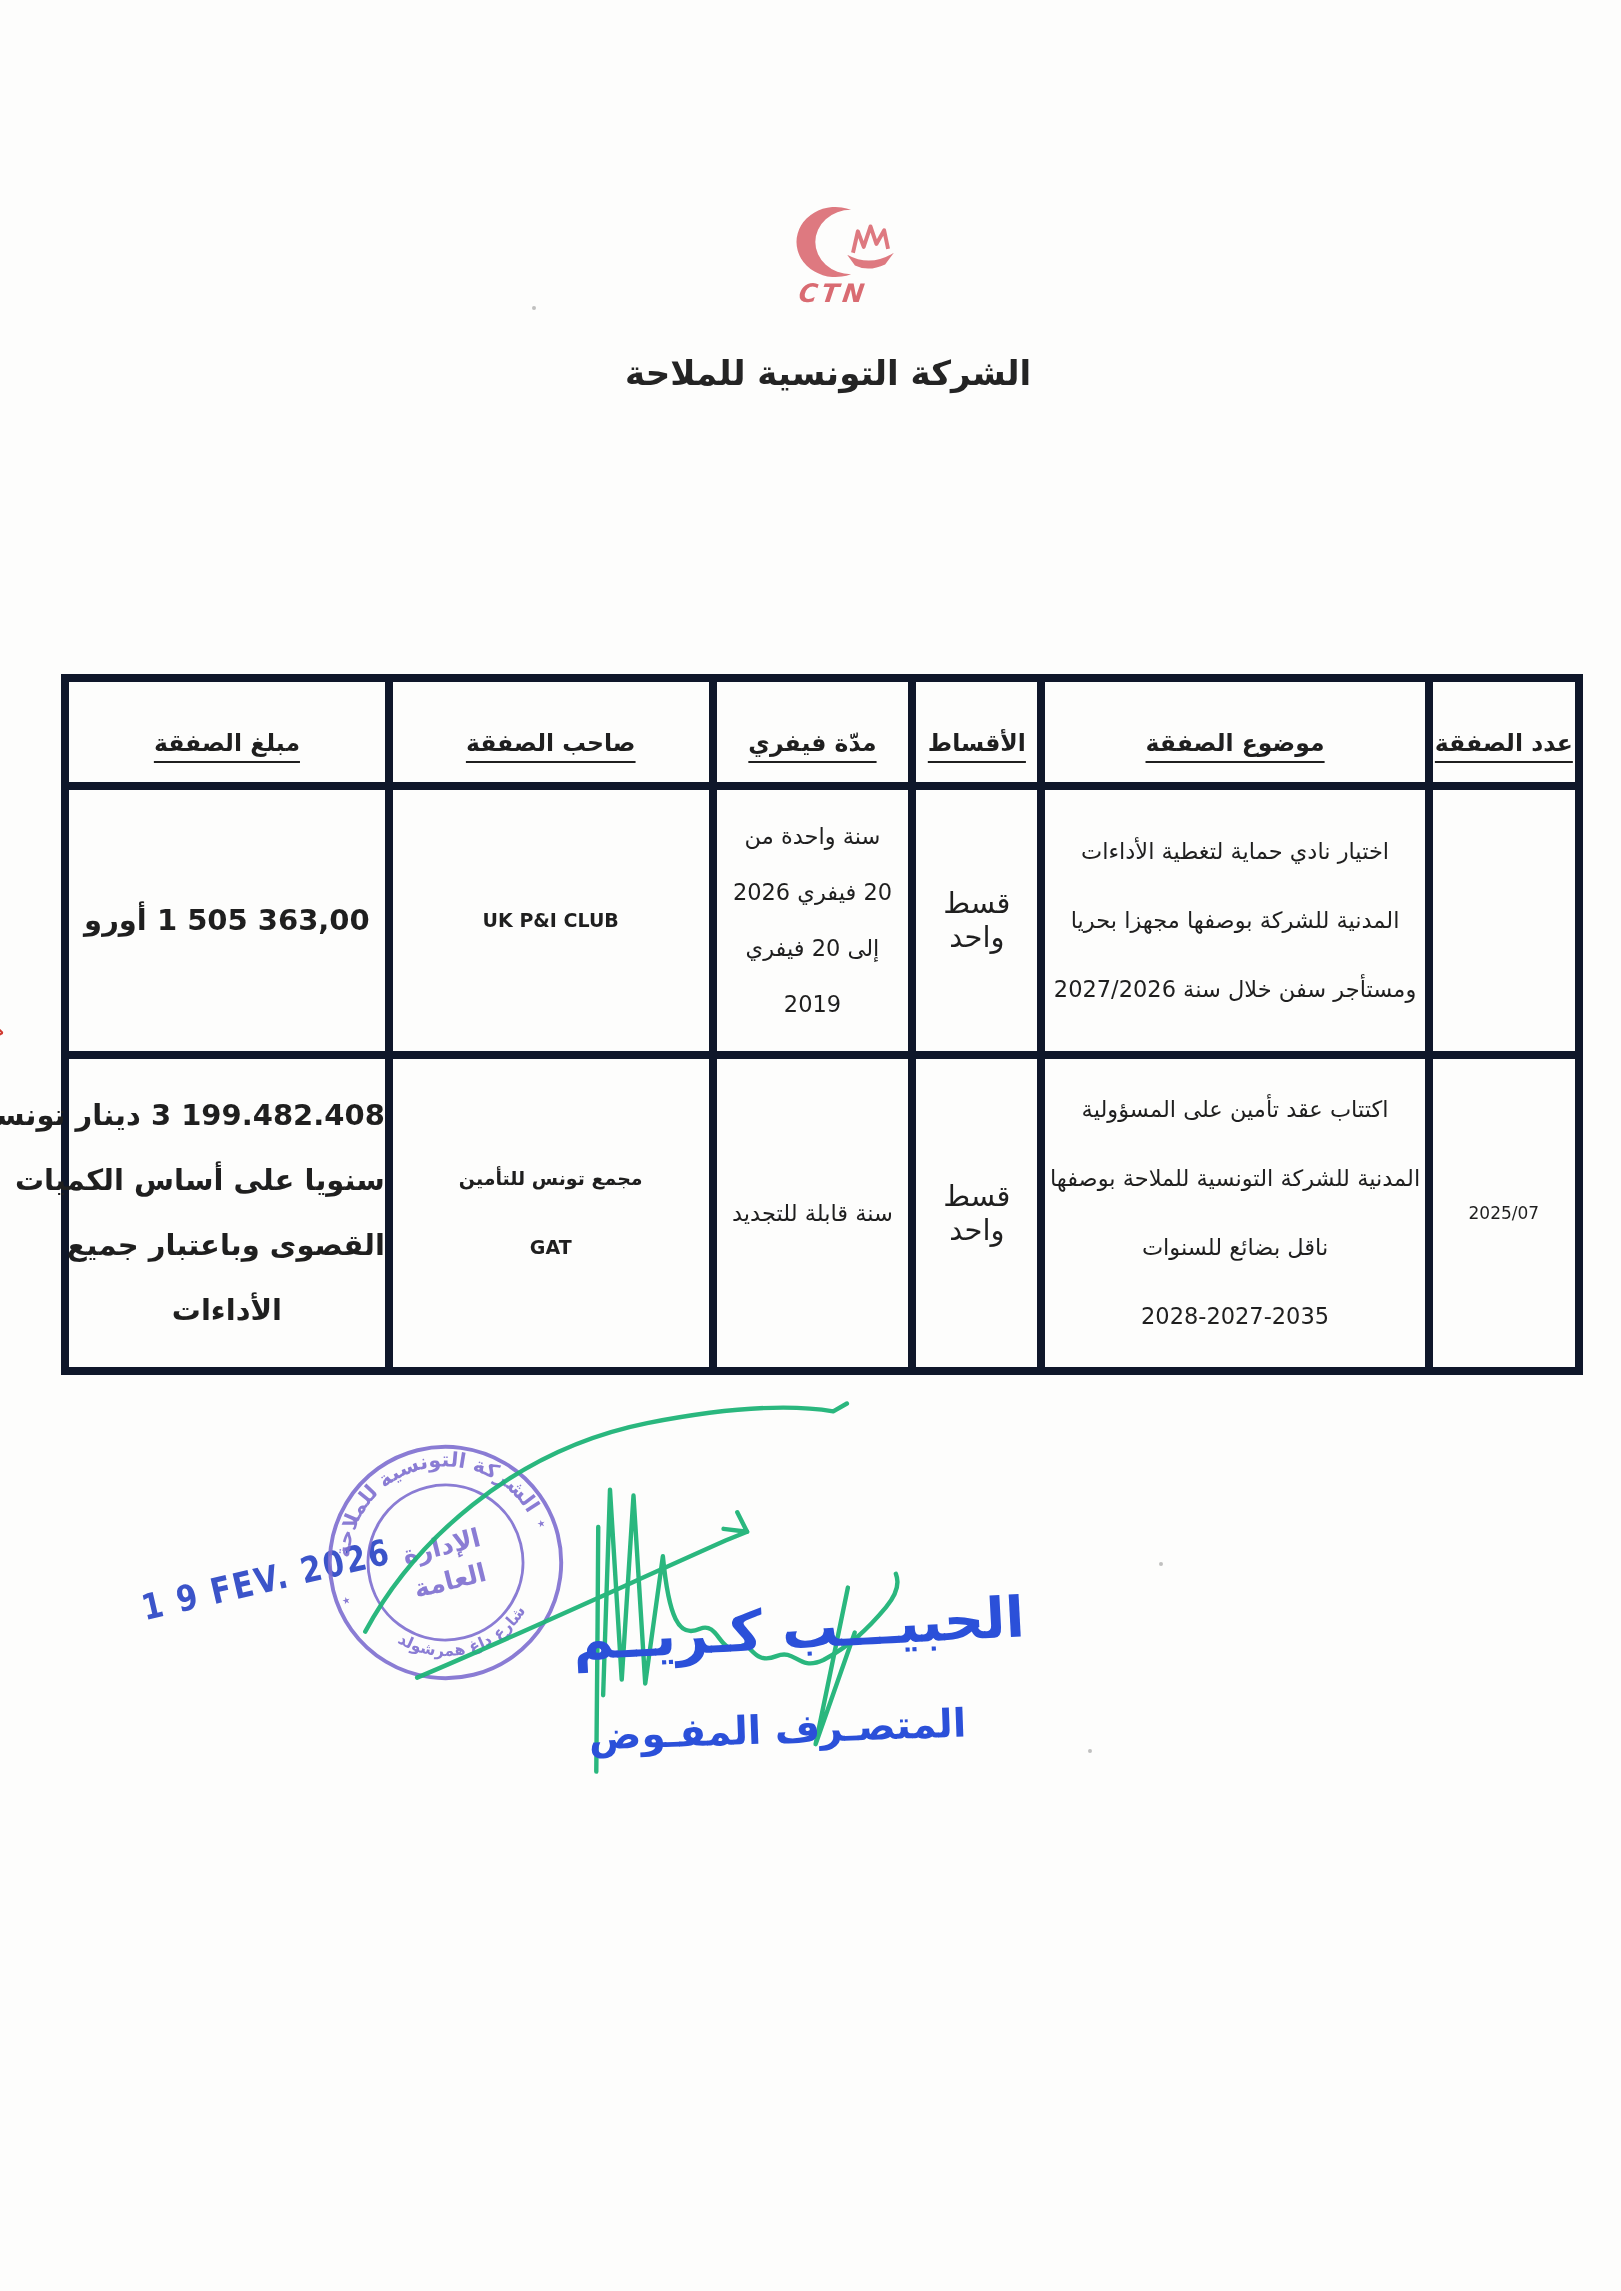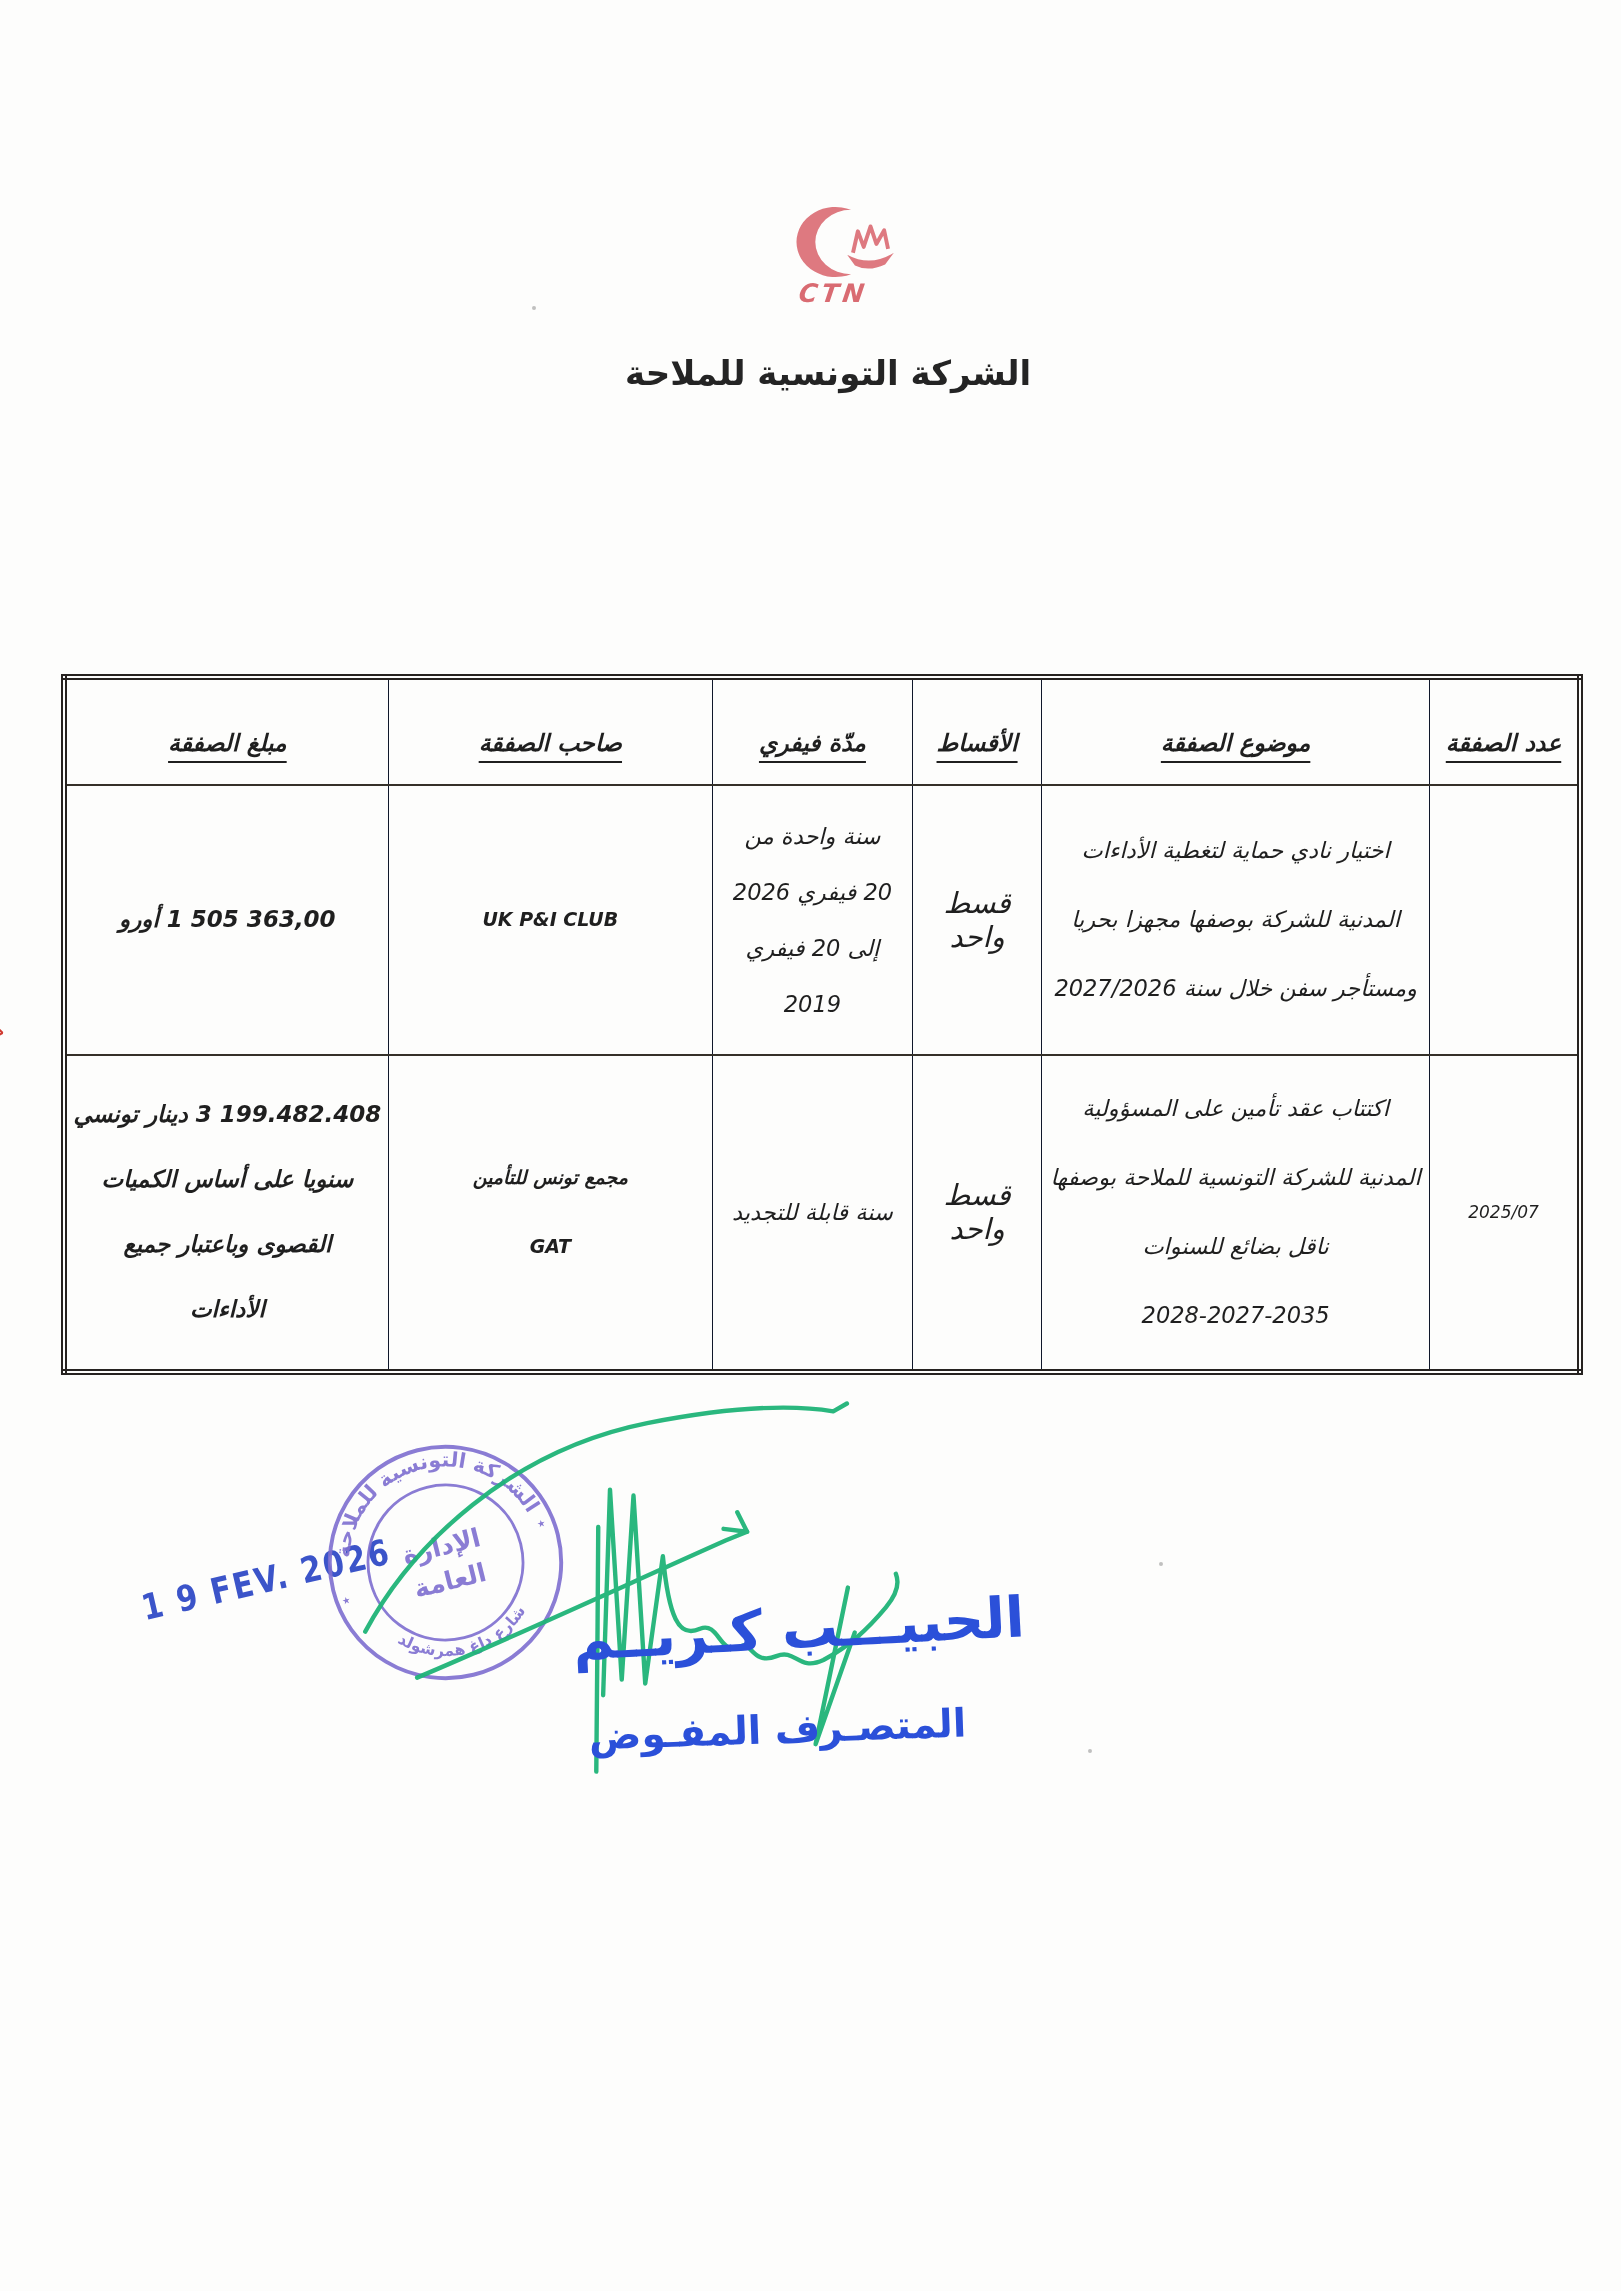--- a/index.html
+++ b/index.html
@@ -21,41 +21,41 @@
     text-align:center;transform:translateX(17.6px);
     font-size:34px;font-weight:bold;color:#242424;direction:rtl;
   }
   
   .deals-table{
     position:absolute;left:61px;top:674px;width:1522px;height:701px;
     border-collapse:collapse;table-layout:fixed;direction:rtl;
     border:6.9px double #262220;
   }
   .deals-table th,.deals-table td{
-    border:1px solid #0f172a;text-align:center;vertical-align:middle;padding:0;font-style:italic;
+    border:8px solid #0f172a;text-align:center;vertical-align:middle;padding:0;
   }
   .deals-table thead tr{height:108px;}
   .deals-table thead th{
     font-size:23.5px;font-weight:bold;padding-top:21.6px;
     text-decoration:underline;text-decoration-thickness:2px;text-underline-offset:9.8px;
     border-bottom:2.9px solid #353029;
   }
   tr.row-1{height:267px;}
   tr.row-2{height:314px;}
   tr.row-1 td{border-bottom:2.9px solid #353029;}
   .cell-line{white-space:nowrap;}
   .lines-lg .cell-line{line-height:69px;}
   .lines-md .cell-line{line-height:56px;}
   .lines-amt .cell-line{line-height:65px;}
   .c-number{font-size:17px;}
   .c-subject{font-size:22.5px;}
   .c-installments{font-size:29px;}
   .c-duration{font-size:22.5px;border-radius:7px;}
   .c-owner{font-size:19px;font-weight:bold;}
-  .c-amount{font-size:23px;font-weight:bold;}
+  .c-amount{font-size:29px;font-weight:bold;}
   .sub-lines{display:contents;}
   
   .date-stamp{
     position:absolute;left:139px;top:1562px;
     color:#2b46c5;font-size:30px;font-weight:bold;letter-spacing:2px;
     transform:rotate(-13deg) scaleY(1.18);opacity:.92;white-space:nowrap;
   }
   .round-stamp{position:absolute;left:320px;top:1437px;transform:rotate(-14deg);opacity:.9;}
   .signature{position:absolute;left:353px;top:1380px;}
   .pen-name{

